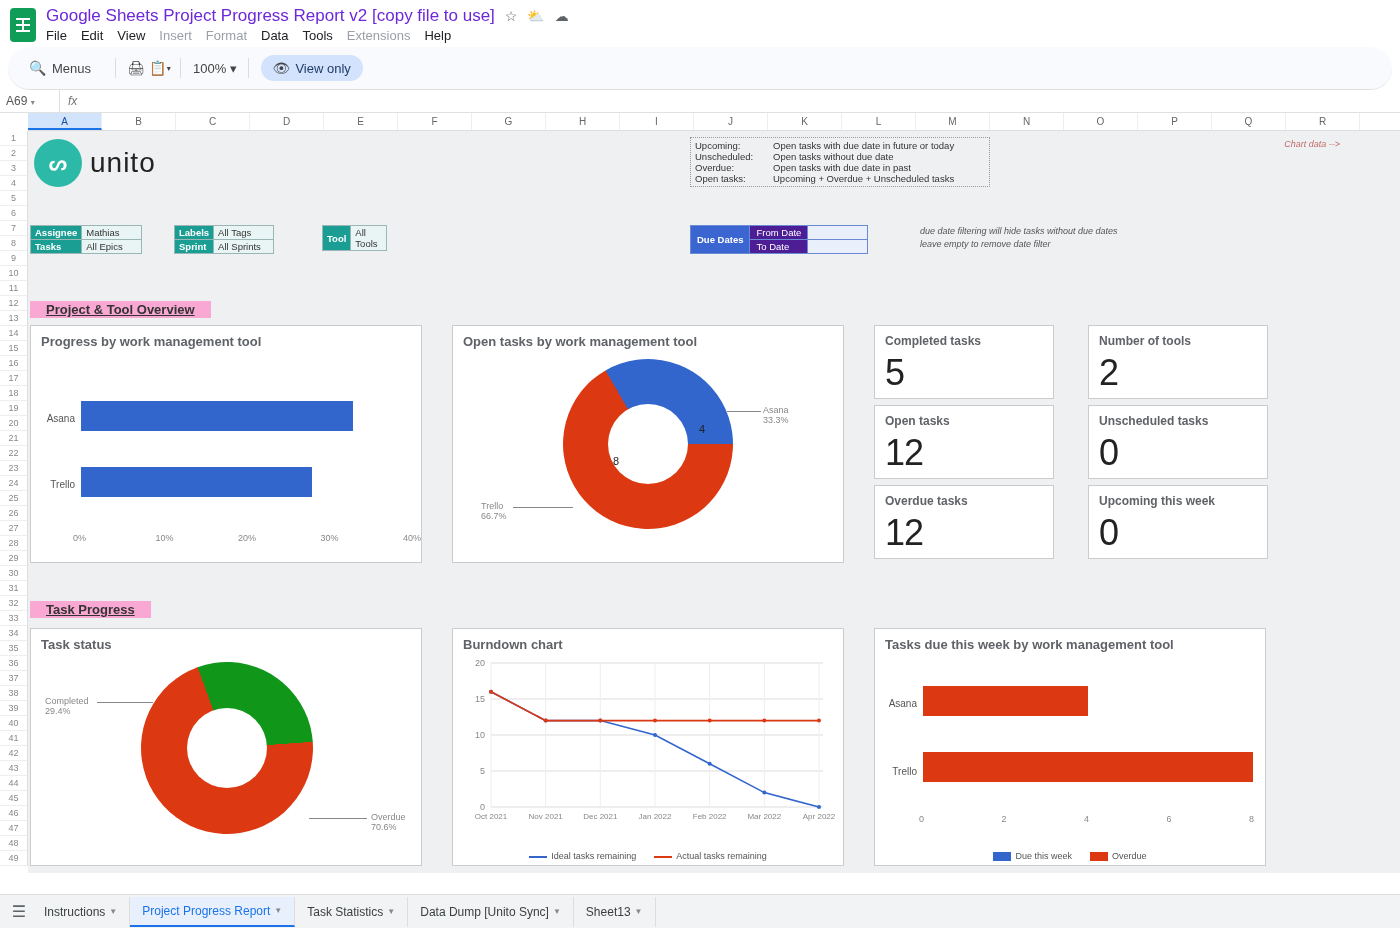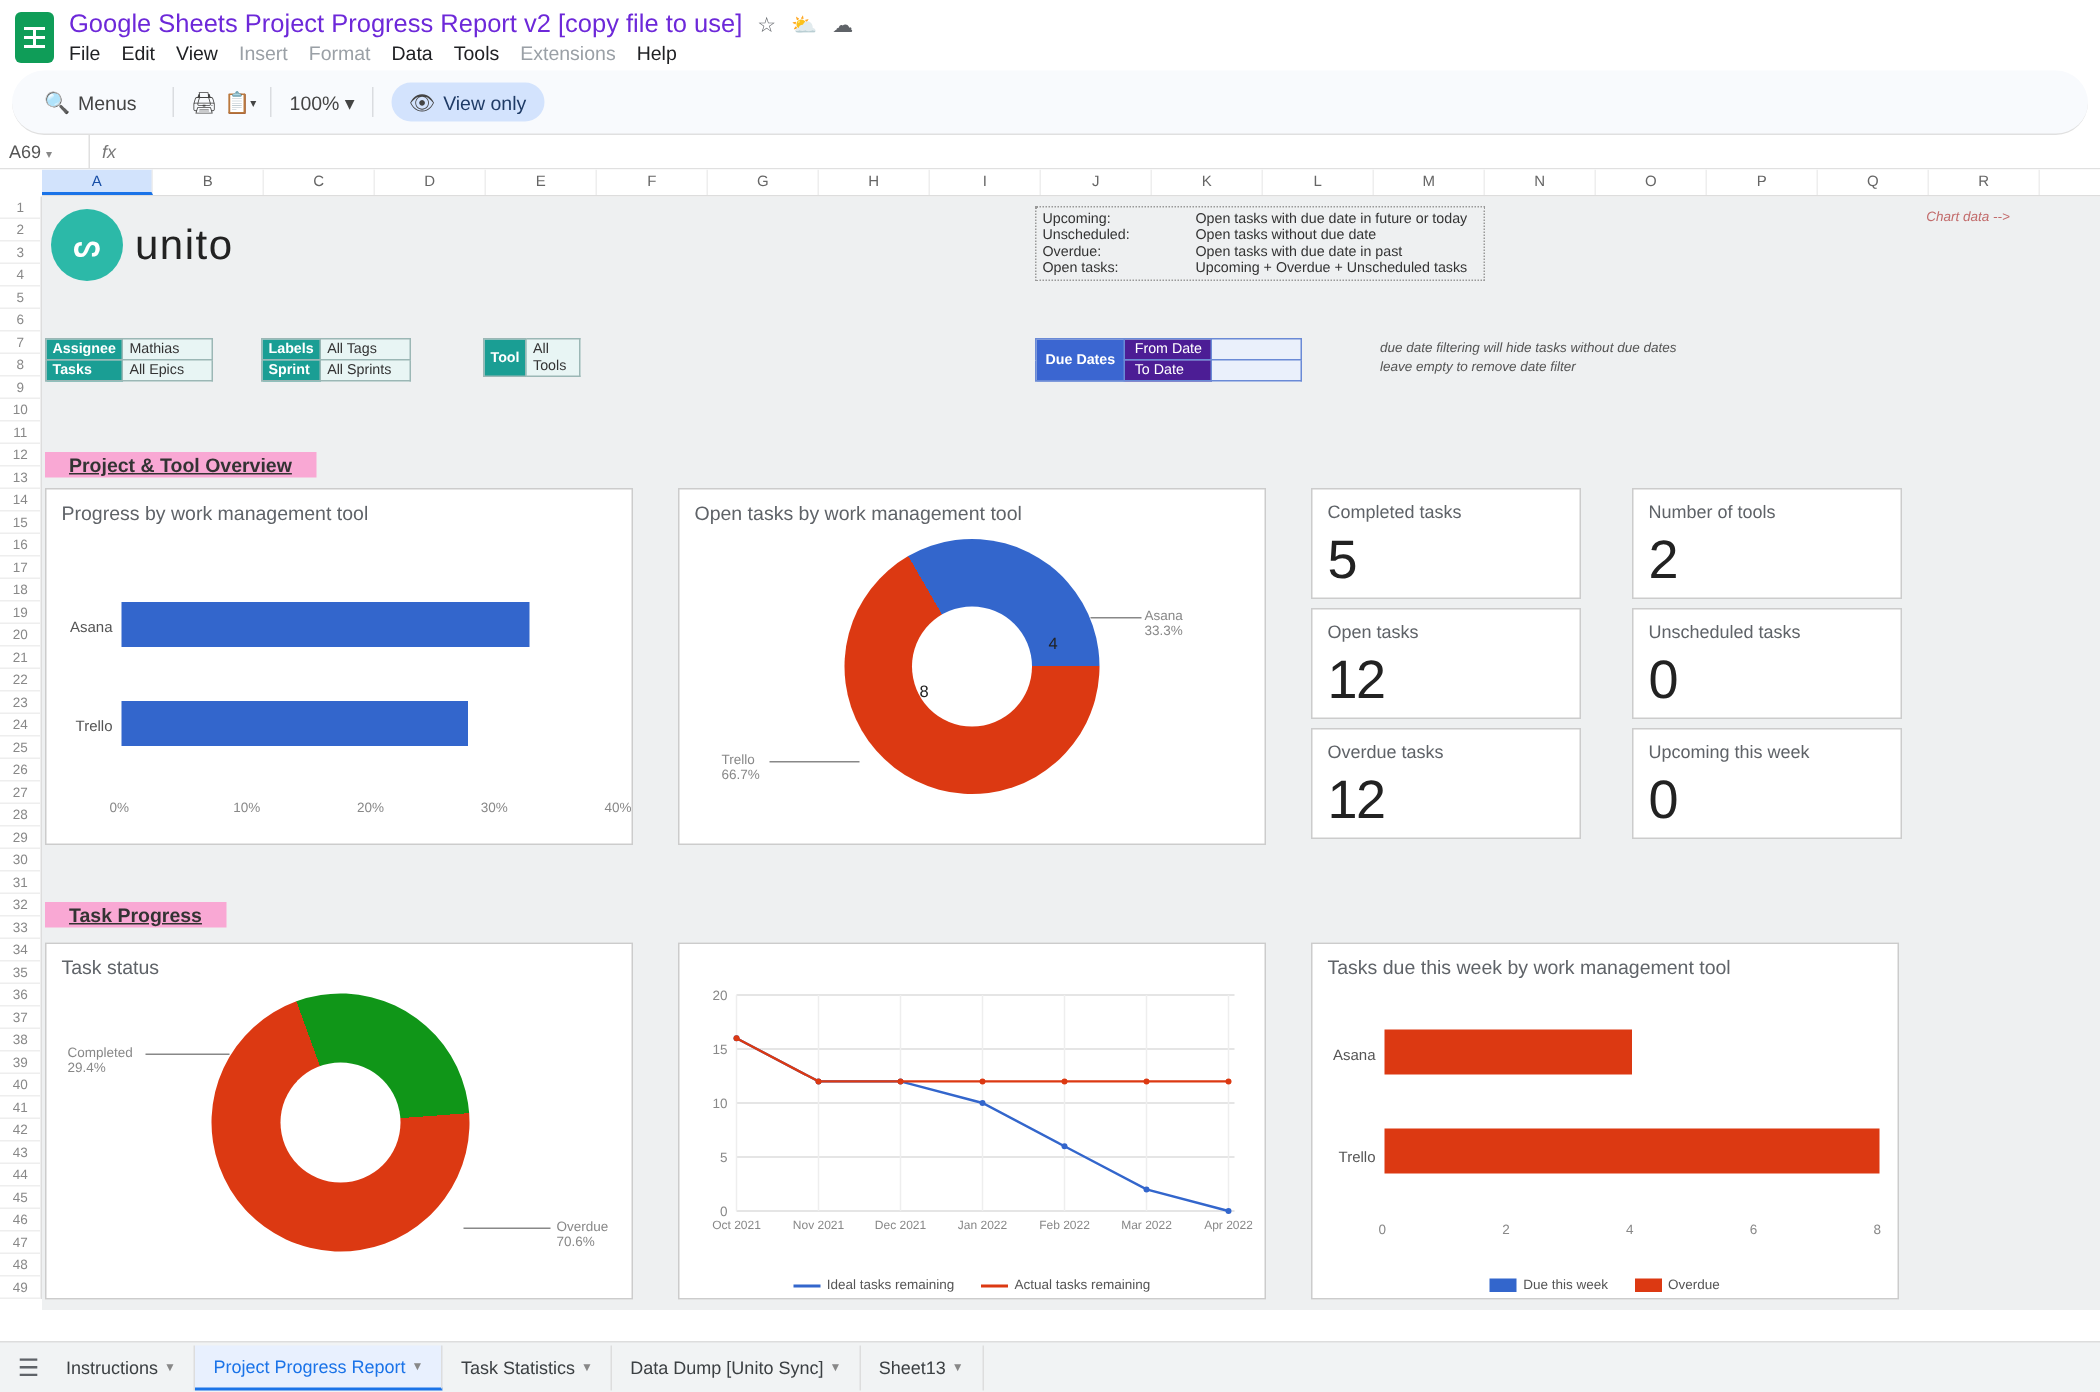--- a/index.html
+++ b/index.html
@@ -43,21 +43,21 @@
 .sheet { position:absolute; top:18px; left:28px; right:0; bottom:0; background:#eef0f1; overflow:auto;}
 .canvas { position:relative; width:1330px; height:860px; background:#eef0f1; }
 
 
 .logo-box { position:absolute; top:8px; left:6px; display:flex; align-items:center; gap:8px;}
 .u-circle { width:48px; height:48px; border-radius:50%; background:#2cb9a8; display:flex; align-items:center; justify-content:center; color:#fff; font-weight:bold; font-size:20px;}
 .u-text { font-size:28px; letter-spacing:1px; color:#222; }
 
 
 .legend-box { position:absolute; top:6px; left:662px; width:300px; border:1px dotted #999; font-size:9.5px; padding:2px 4px;}
-.legend-box .row { display:flex;gap:24px; }
+.legend-box .row { display:flex; }
 .legend-box .k { width:78px; color:#333; }
 .legend-box .v { color:#333; }
 .chart-data-link { position:absolute; top:8px; right:18px; font-size:9px; font-style:italic; color:#c26b6b; }
 
 
 .ft { position:absolute; font-size:9.5px; }
 .ft table { border-collapse:collapse; }
 .ft td { border:1px solid #9bb7b5; padding:1px 4px; height:14px; }
 .ft .hdr { background:#1a9e94; color:#fff; font-weight:bold; }
 .ft .val { background:#e8f5f4; }
@@ -68,21 +68,21 @@
 .dd-box .hdr{background:#3b66d1;color:#fff;font-weight:bold;}
 .dd-box .lab{background:#4c1d95;color:#fff;}
 .dd-box .emp{background:#eaf0fb; width:60px;}
 .dd-note{position:absolute; top:94px; left:892px; font-size:9px; font-style:italic; color:#555; line-height:13px;}
 
 .sec-title { position:absolute; font-size:13px; font-weight:bold; text-decoration:underline; background:#f9a8d4; padding:1px 16px;}
 .sec1{ top:170px; left:2px;}
 .sec2{ top:470px; left:2px;}
 
 .card { position:absolute; background:#fff; border:1px solid #ccc; }
-.card h4 { font-size:13px; color:#5f6368; font-weight:normal; padding:8px 10px 4px;}
+.card h4 { font-size:13px; color:#5f6368; font-weight:bold; padding:8px 10px 4px;}
 .bignum { font-size:36px; padding:0 10px 6px; color:#222; letter-spacing:-1px;}
 .bar-h{position:absolute;background:#3366cc;height:30px;}
 .cat-lbl{position:absolute;font-size:10px;color:#555;text-align:right;}
 
 
 .donut-wrap{position:relative;width:100%;height:calc(100% - 28px);}
 .donut{position:absolute;border-radius:50%;}
 .donut-hole{position:absolute;border-radius:50%;background:#fff;}
 
 .tiny{font-size:9px;color:#888;position:absolute;}
@@ -383,20 +383,21 @@
           <span class="tiny" style="top:40px;left:14px">Completed</span>
           <span class="tiny" style="top:50px;left:14px"><span>29.4</span>%</span>
           <div class="tinyline" style="top:46px;left:66px;width:56px"></div>
           <span class="tiny" style="top:156px;left:340px">Overdue</span>
           <span class="tiny" style="top:166px;left:340px"><span>70.6</span>%</span>
           <div class="tinyline" style="top:162px;left:278px;width:58px"></div>
         </div>
       </div>
 
       <div class="card" style="top:497px;left:424px;width:392px;height:238px">
+        <h4>Burndown chart</h4>
         <svg class="bd-svg" id="bdsvg" style="top:28px;left:10px" width="372" height="180">
             <line x1="28" y1="150" x2="360" y2="150" stroke="#ddd"></line>
             <text x="22" y="153" font-size="9" fill="#888" text-anchor="end">0</text>
             <line x1="28" y1="114" x2="360" y2="114" stroke="#ddd"></line>
             <text x="22" y="117" font-size="9" fill="#888" text-anchor="end">5</text>
             <line x1="28" y1="78" x2="360" y2="78" stroke="#ddd"></line>
             <text x="22" y="81" font-size="9" fill="#888" text-anchor="end">10</text>
             <line x1="28" y1="42" x2="360" y2="42" stroke="#ddd"></line>
             <text x="22" y="45" font-size="9" fill="#888" text-anchor="end">15</text>
             <line x1="28" y1="6" x2="360" y2="6" stroke="#ddd"></line>

